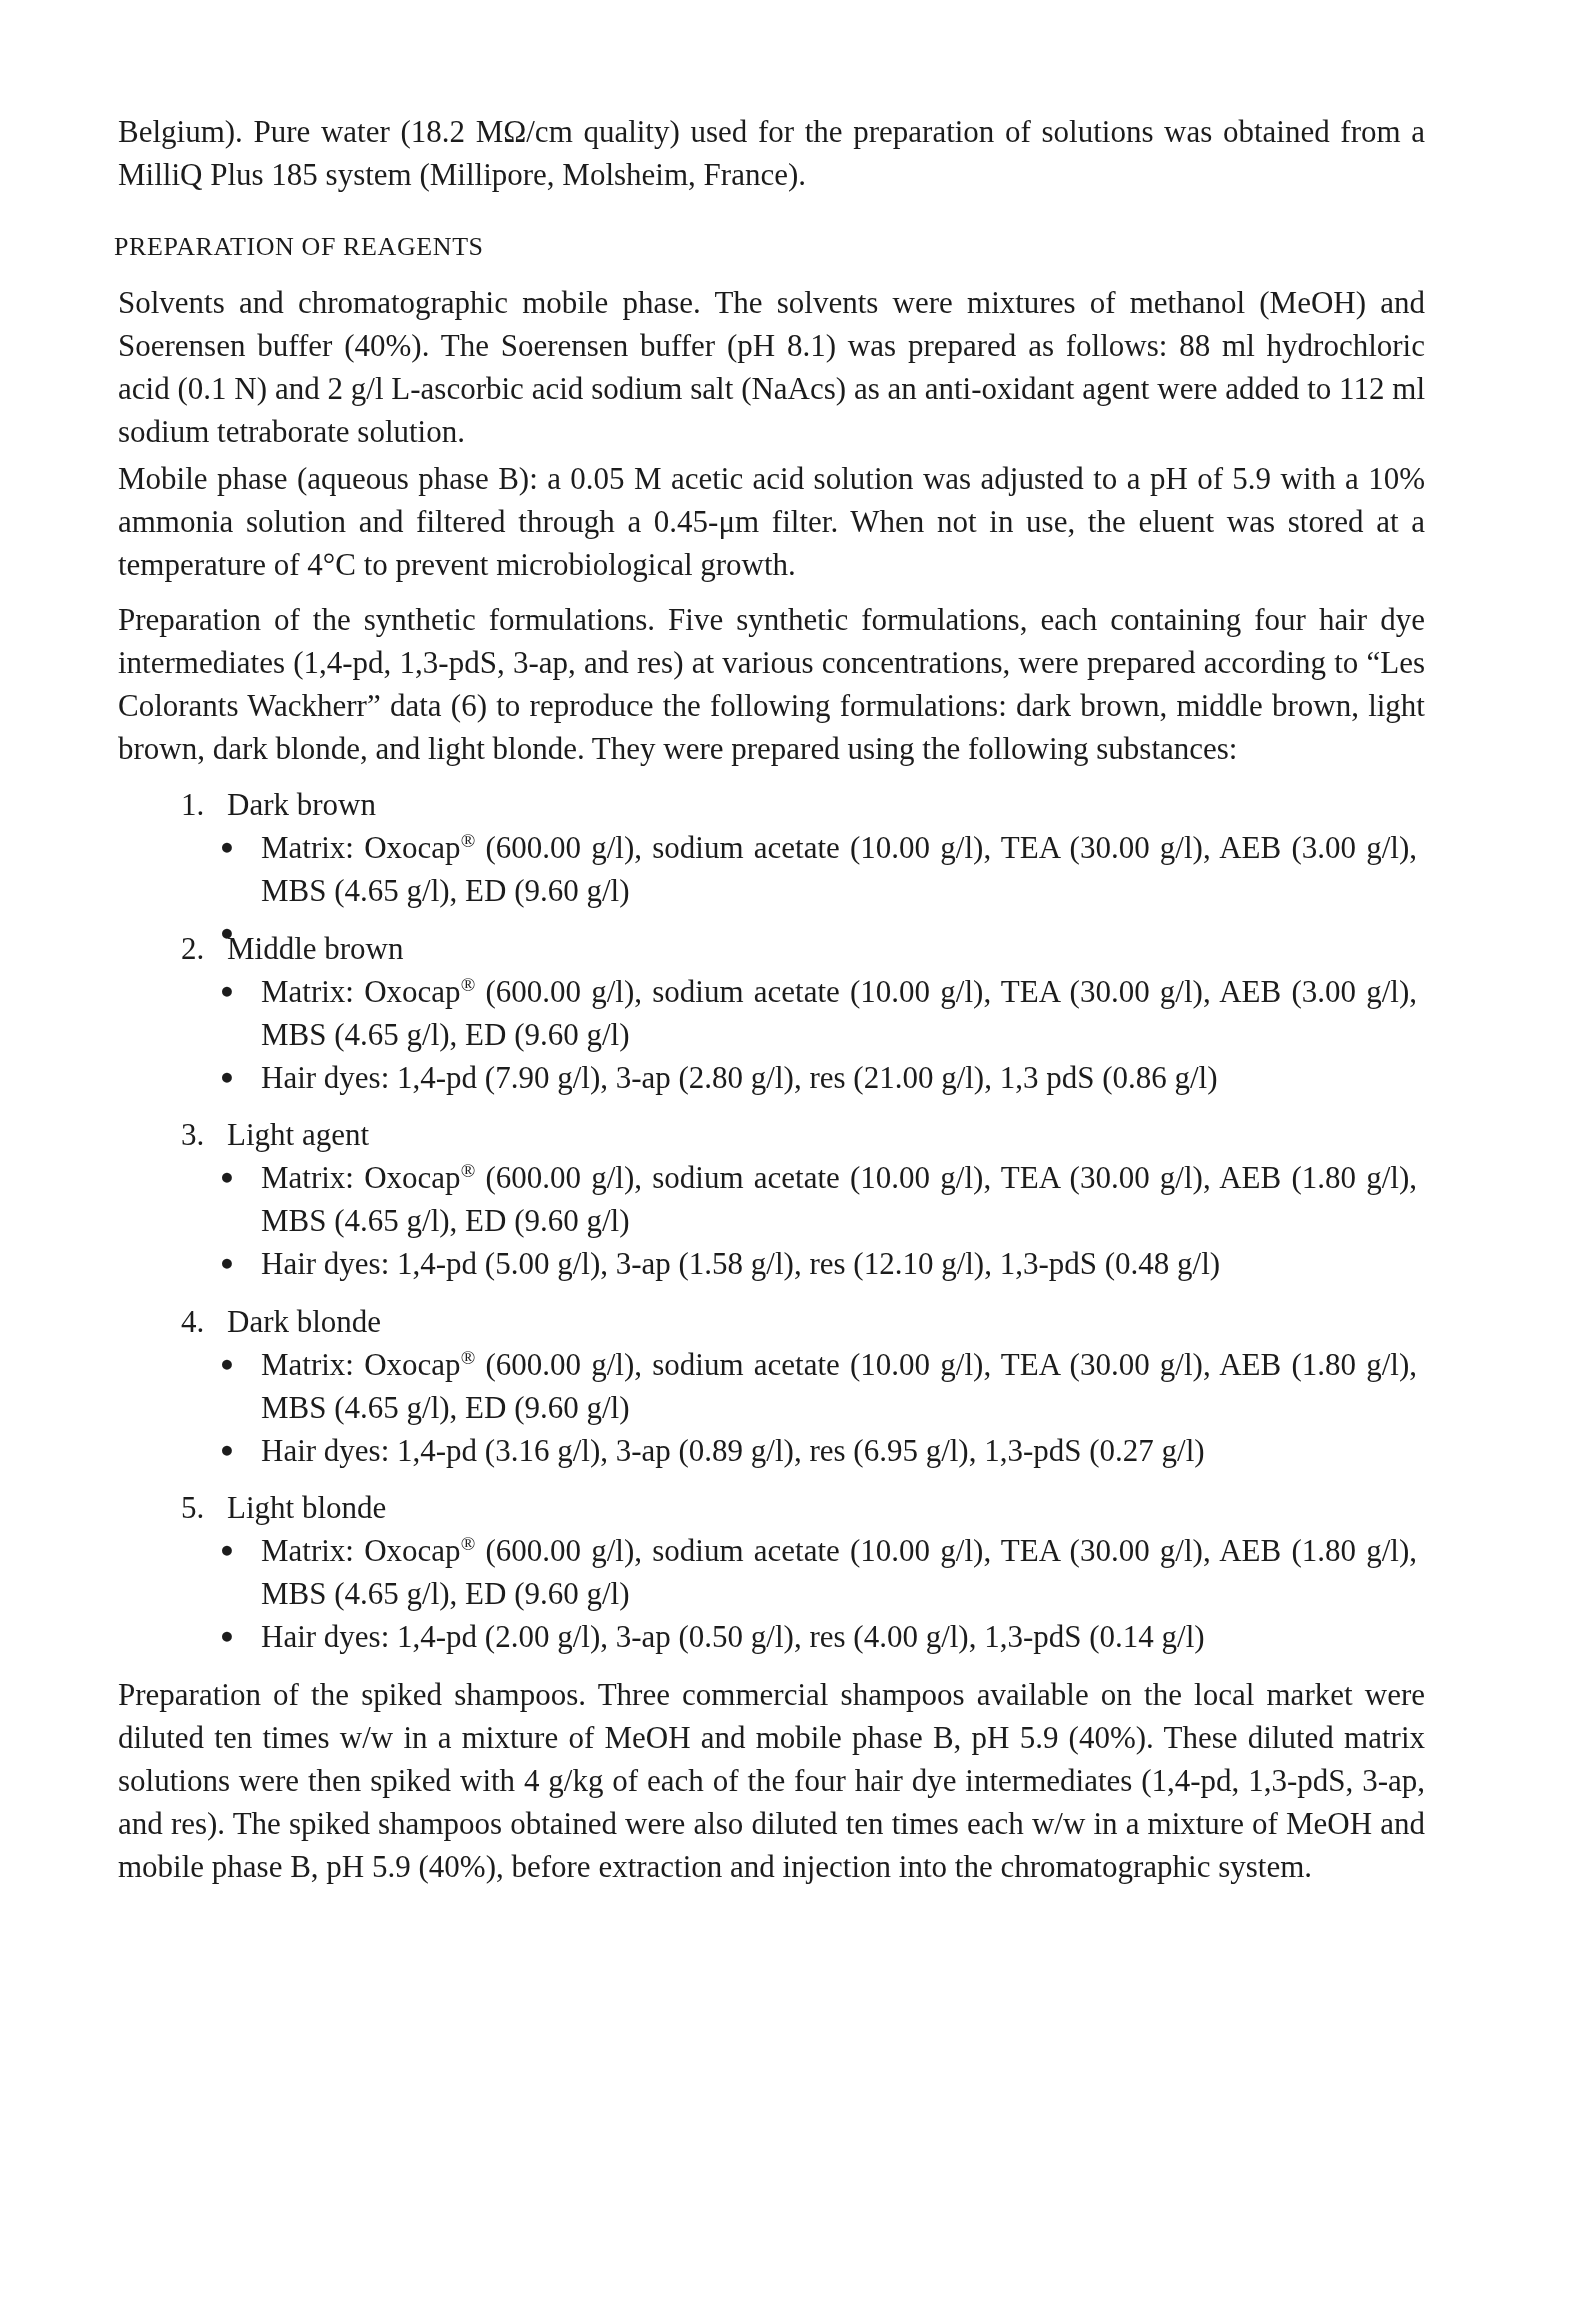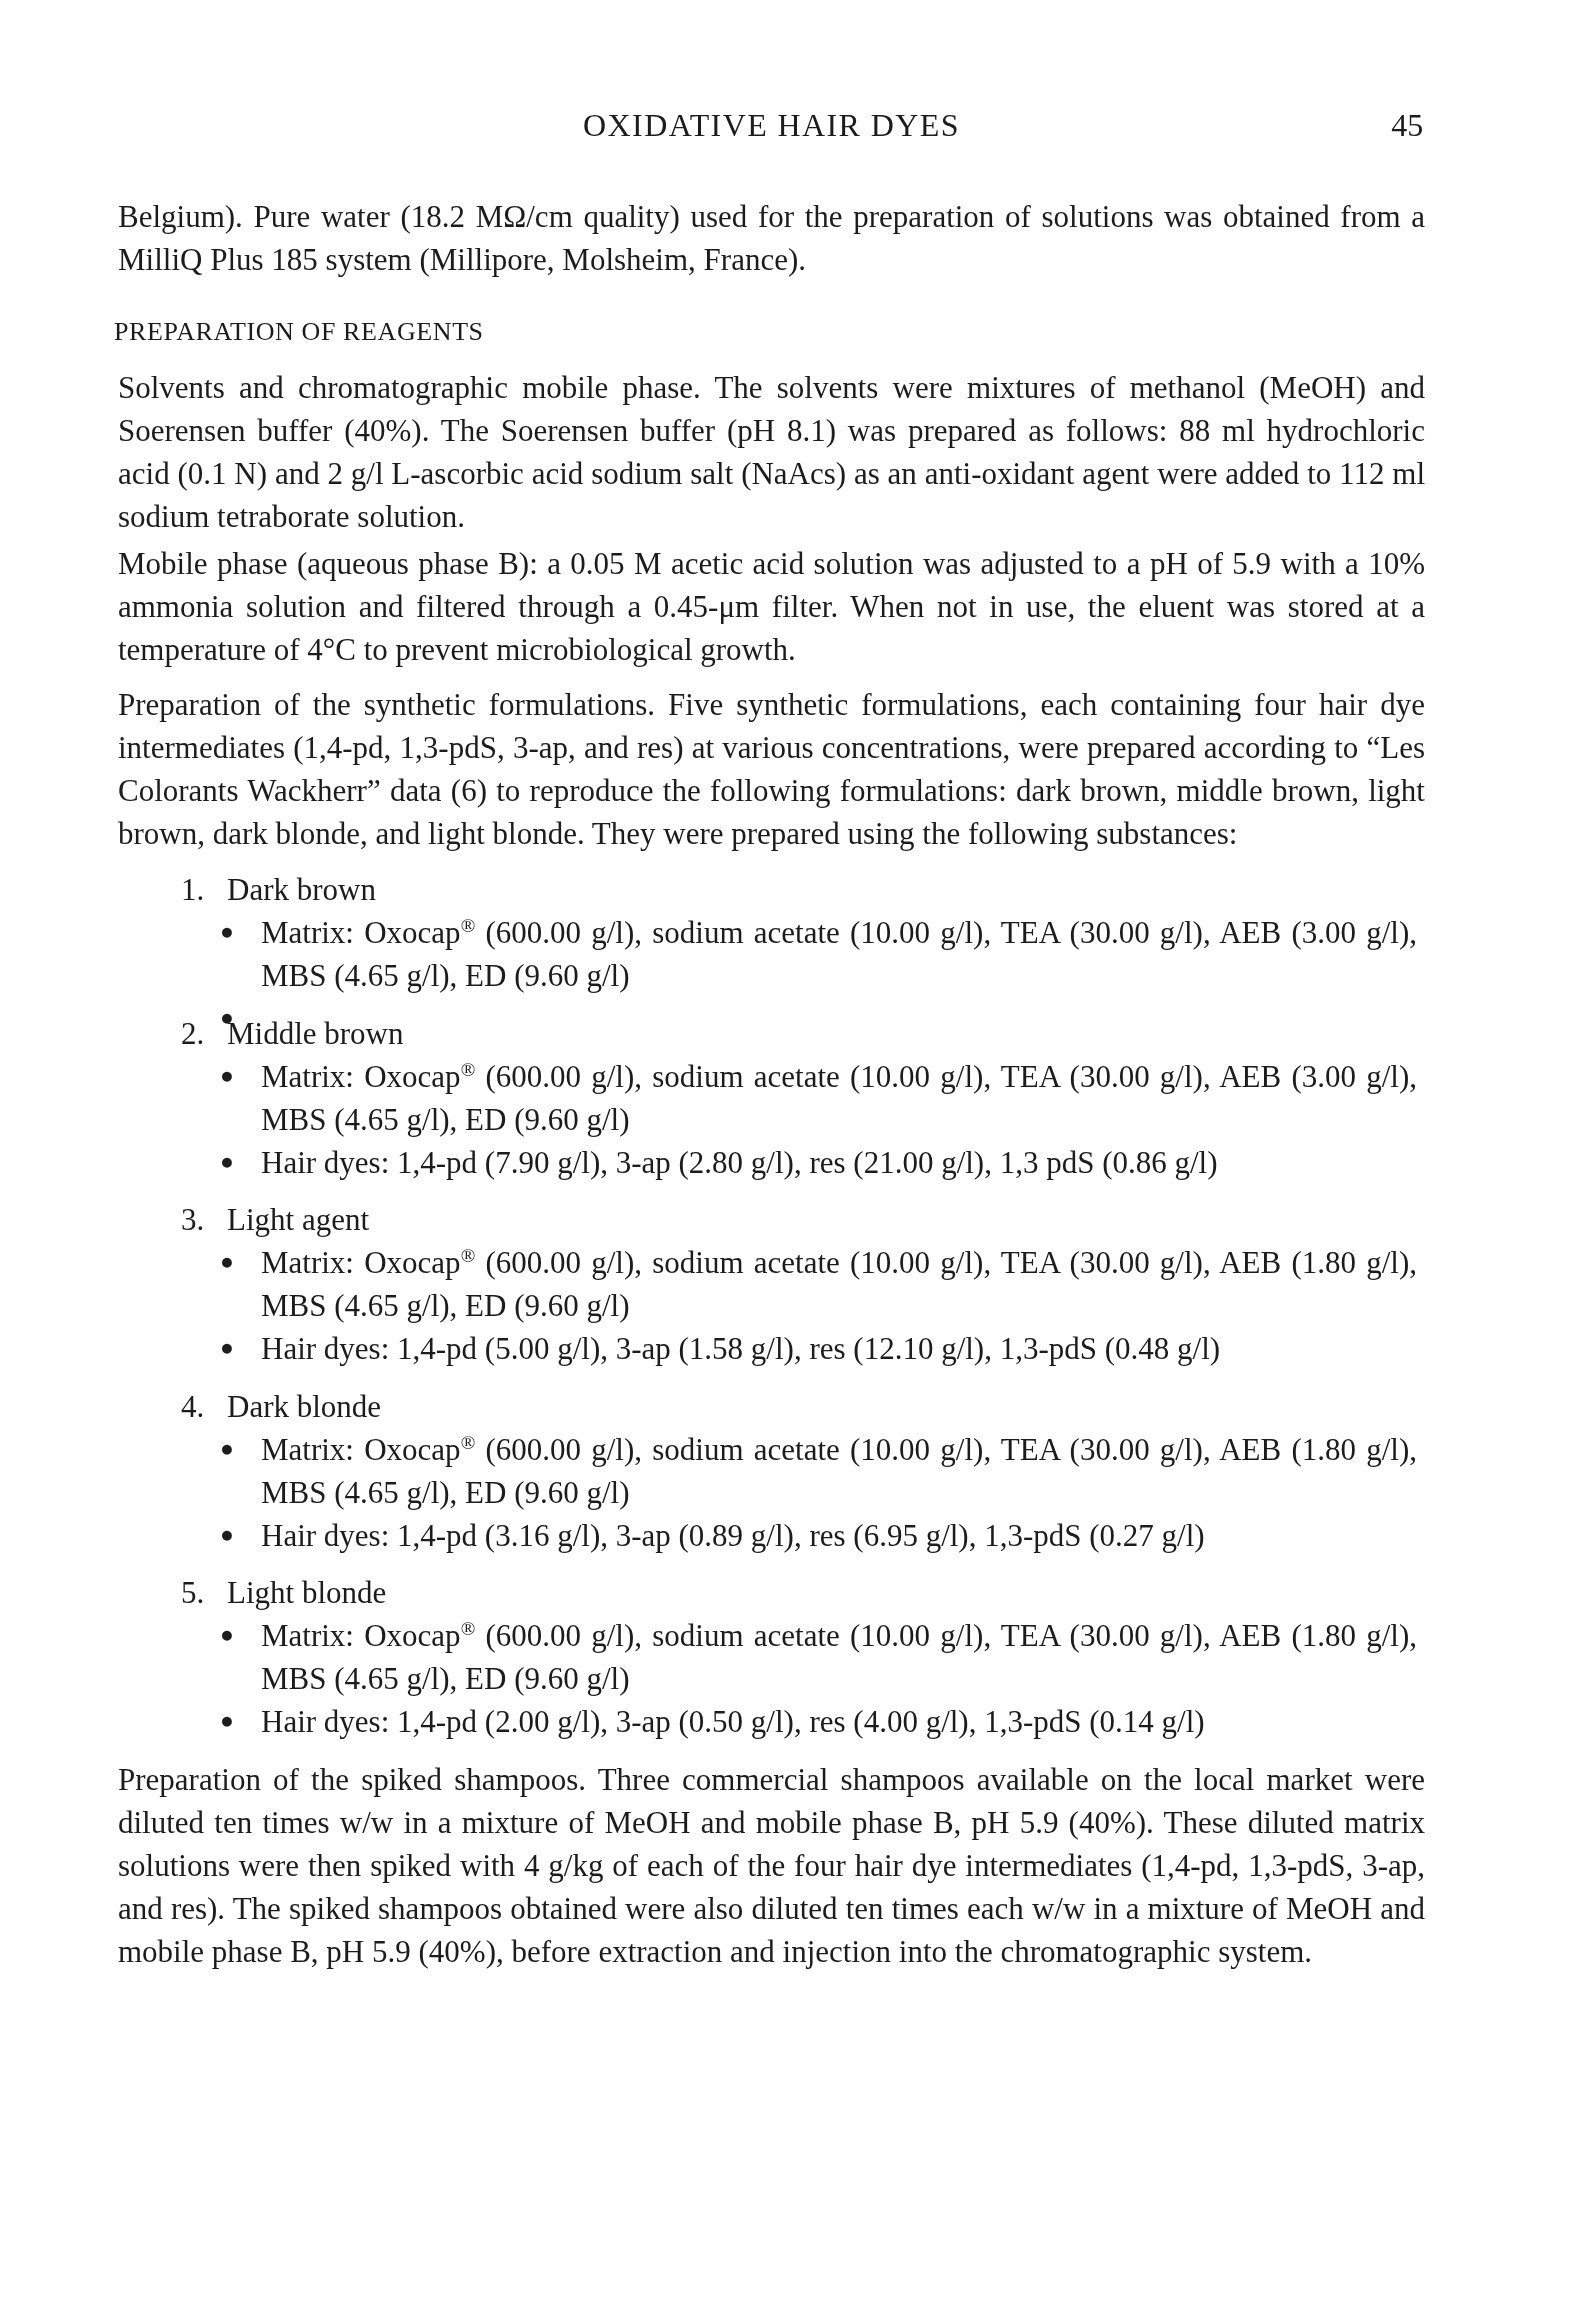--- a/index.html
+++ b/index.html
@@ -70,24 +70,20 @@
     line-height: 0;
     vertical-align: super;
   }
   .seg-i { }
 </style>
 </head>
 <body>
 
 <div class="page">
 
-  <div class="running-header">
-    <span>OXIDATIVE HAIR DYES</span>
-    <span class="page-number">45</span>
-  </div>
 
   <p class="p-intro"><span>Belgium). Pure water (18.2 MΩ/cm quality) used for the preparation of solutions was obtained from a MilliQ Plus 185 system (Millipore, Molsheim, France).</span></p>
 
   <div class="section-heading">PREPARATION OF REAGENTS</div>
 
   <p class="p-solvents"><span class="seg-i">Solvents and chromatographic mobile phase.</span><span> The solvents were mixtures of methanol (MeOH) and Soerensen buffer (40%). The Soerensen buffer (pH 8.1) was prepared as follows: 88 ml hydrochloric acid (0.1 N) and 2 g/l </span><span class="seg-i">L</span><span>-ascorbic acid sodium salt (NaAcs) as an anti-oxidant agent were added to 112 ml sodium tetraborate solution.</span></p>
 
   <p class="p-mobile"><span>Mobile phase (aqueous phase B): a 0.05 M acetic acid solution was adjusted to a pH of 5.9 with a 10% ammonia solution and filtered through a 0.45-μm filter. When not in use, the eluent was stored at a temperature of 4°C to prevent microbiological growth.</span></p>
 
   <p class="p-synthetic"><span class="seg-i">Preparation of the synthetic formulations.</span><span> Five synthetic formulations, each containing four hair dye intermediates (1,4-pd, 1,3-pdS, 3-ap, and res) at various concentrations, were prepared according to “Les Colorants Wackherr” data (6) to reproduce the following formulations: dark brown, middle brown, light brown, dark blonde, and light blonde. They were prepared using the following substances:</span></p>

